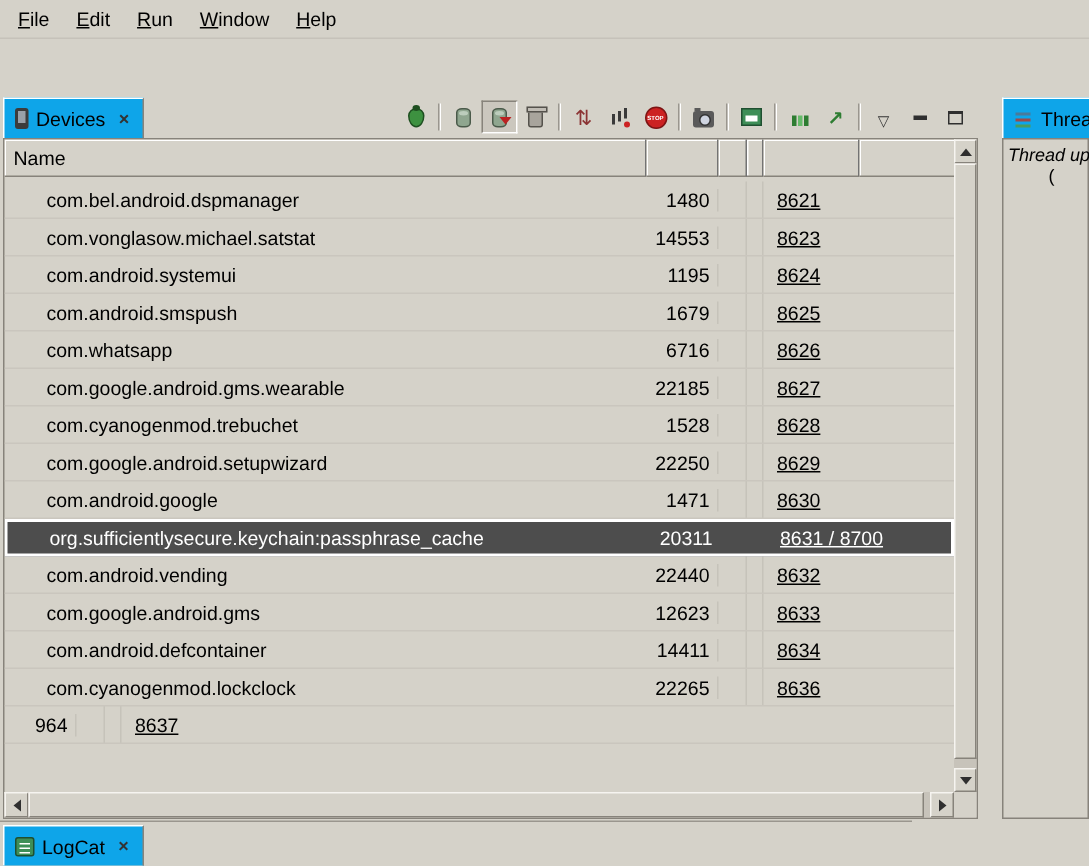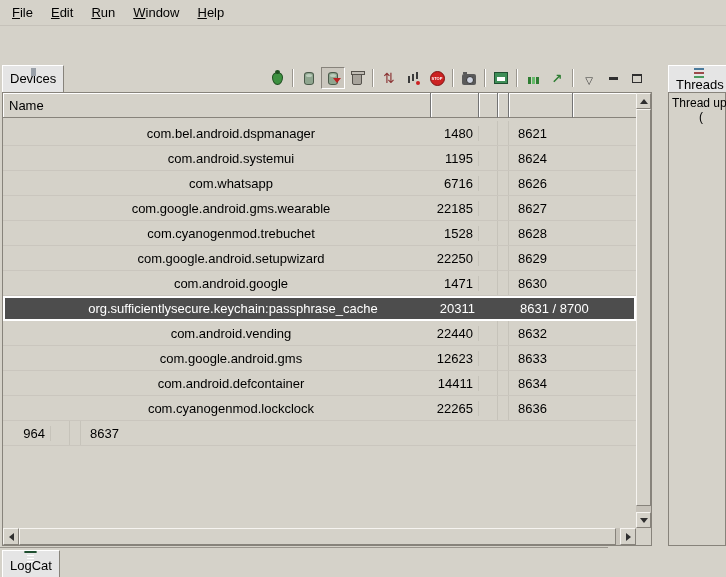--- a/index.html
+++ b/index.html
@@ -15,22 +15,22 @@
     display:flex; align-items:center; padding-left:3px;
     border-bottom:1px solid #c6c2ba; }
   .menu-item { padding:3px 9px; white-space:nowrap; }
   .menu-item u { text-decoration:underline; }
 
   .main-toolbar { position:absolute; left:0; top:26px; width:726px; height:36px; }
 
   
   .tabbar { position:relative; height:28px; display:flex; align-items:flex-end; }
   .tab { height:27px; display:flex; align-items:center; gap:5px; padding:0 7px;
-    background:#e5e5e5; border-top:1px solid #fff; border-left:1px solid #fff;
-    border-right:1px solid #87837b; white-space:nowrap;flex-direction:column; }
+    background:#0ea5e9; border-top:1px solid #fff; border-left:1px solid #fff;
+    border-right:1px solid #87837b; white-space:nowrap; }
   .tab-label { font-size:13px; }
   .close-icon { width:11px; height:11px; display:inline-flex; align-items:center; justify-content:center;
     color:#333; font-size:12px; font-weight:bold; line-height:11px; margin-left:2px; }
   .close-icon::before { content:"\00D7"; }
 
   
   .devices-panel { position:absolute; left:2px; top:64px; width:650px; height:482px; }
 
   .view-toolbar { position:absolute; right:3px; top:2px; height:24px; display:flex; align-items:center; }
   .tbtn { width:24px; height:22px; display:flex; align-items:center; justify-content:center; position:relative; }
@@ -45,25 +45,25 @@
   .hcell { background:#d5d2c9; border-right:1px solid #737373; border-bottom:1px solid #87837b;
     box-shadow:inset 1px 1px 0 #fff; display:flex; align-items:center; padding-left:6px;
     overflow:hidden; white-space:nowrap; }
   .h-name { width:428px; } .h-pid { width:48px; } .h-g1 { width:19px; } .h-g2 { width:11px; }
   .h-port { width:64px; } .h-fill { flex:1; border-right:none; }
 
   
   .list { position:absolute; left:0; top:25px; right:15px; bottom:17px; overflow:hidden; padding-top:3px; }
   .row { height:25px; display:flex; align-items:center; border-bottom:1px solid #cac6be; }
   .cell { white-space:nowrap; }
-  .c-name { width:428px; padding-left:28px; overflow:hidden;text-align:center; }
+  .c-name { width:428px; padding-left:28px; overflow:hidden; }
   .c-pid  { width:48px;  text-align:right; padding-right:5px; border-right:1px solid rgba(0,0,0,0.07); }
   .c-g1   { width:19px; border-right:1px solid rgba(0,0,0,0.07); height:100%; }
   .c-g2   { width:11px; border-right:1px solid rgba(0,0,0,0.07); height:100%; }
-  .c-port { flex:0 0 64px; padding-left:9px; overflow:visible; }
+  .c-port { flex:0 0 64px; padding-left:9px; overflow:visible;text-decoration:underline; }
   .row.selected { background:#4d4d4d; color:#fff; border:2px solid #ffffff; }
   .row.selected .c-pid, .row.selected .c-g1, .row.selected .c-g2 { border-right-color:transparent; }
 
   
   .vscroll { position:absolute; top:0; right:0; width:15px; bottom:17px; background:#c7c3ba; }
   .hscroll { position:absolute; left:0; bottom:0; right:15px; height:17px; background:#c7c3ba; }
   .sb-btn { background:#d5d2c9; border:1px solid; border-color:#f6f4f0 #87837b #87837b #f6f4f0;
     display:flex; align-items:center; justify-content:center; }
   .vscroll .sb-btn { width:15px; height:16px; }
   .hscroll .sb-btn { width:16px; height:17px; position:absolute; top:0; }
@@ -79,21 +79,21 @@
   .arr-up    { border:4px solid transparent; border-bottom:5px solid #2f2f2f; margin-top:-4px; }
   .arr-down  { border:4px solid transparent; border-top:5px solid #2f2f2f;  margin-bottom:-4px; }
   .arr-left  { border:4px solid transparent; border-right:5px solid #2f2f2f; margin-left:-4px; }
   .arr-right { border:4px solid transparent; border-left:5px solid #2f2f2f; margin-right:-4px; }
 
   
   .sash { position:absolute; left:652px; top:64px; width:16px; height:482px; }
   .threads-panel { position:absolute; left:668px; top:64px; width:58px; height:482px; overflow:hidden; }
   .threads-frame { position:absolute; left:0; top:28px; width:58px; height:454px;
     border:1px solid #87837b; background:#d5d2c9; font-size:12px; }
-  .t-line1 { position:absolute; left:3px; top:3px; white-space:nowrap; }
+  .t-line1 { position:absolute; left:3px; top:3px; white-space:nowrap;font-style:italic; }
   .t-line2 { position:absolute; left:30px; top:17px; }
 
   
   .logcat-bar { position:absolute; left:0; top:547px; width:608px; height:30px;
     border-top:1px solid #9a968e; }
   .logcat-tab { position:absolute; left:2px; top:2px; }
 
   
   .ic { position:relative; display:inline-block; }
 
@@ -243,25 +243,39 @@
 
     <div class="list">
         <div class="row">
           <span class="cell c-name">com.bel.android.dspmanager</span>
           <span class="cell c-pid">1480</span>
           <span class="cell c-g1"></span>
           <span class="cell c-g2"></span>
           <span class="cell c-port">8621</span>
         </div>
         <div class="row">
+          <span class="cell c-name">com.vonglasow.michael.satstat</span>
+          <span class="cell c-pid">14553</span>
+          <span class="cell c-g1"></span>
+          <span class="cell c-g2"></span>
+          <span class="cell c-port">8623</span>
+        </div>
+        <div class="row">
           <span class="cell c-name">com.android.systemui</span>
           <span class="cell c-pid">1195</span>
           <span class="cell c-g1"></span>
           <span class="cell c-g2"></span>
           <span class="cell c-port">8624</span>
+        </div>
+        <div class="row">
+          <span class="cell c-name">com.android.smspush</span>
+          <span class="cell c-pid">1679</span>
+          <span class="cell c-g1"></span>
+          <span class="cell c-g2"></span>
+          <span class="cell c-port">8625</span>
         </div>
         <div class="row">
           <span class="cell c-name">com.whatsapp</span>
           <span class="cell c-pid">6716</span>
           <span class="cell c-g1"></span>
           <span class="cell c-g2"></span>
           <span class="cell c-port">8626</span>
         </div>
         <div class="row">
           <span class="cell c-name">com.google.android.gms.wearable</span>

